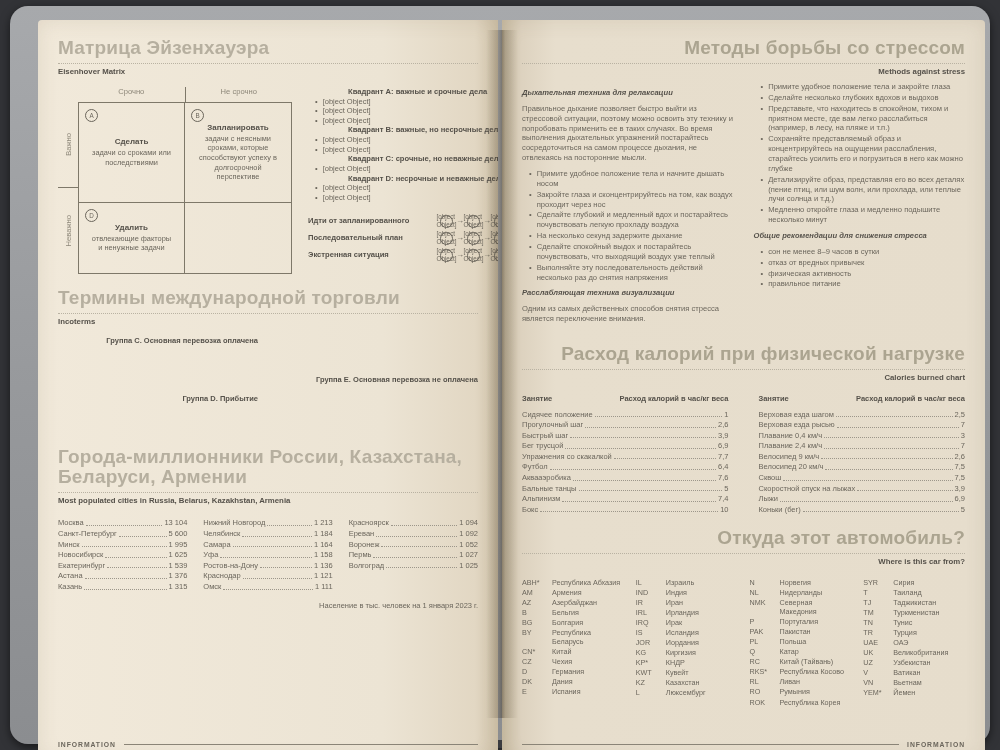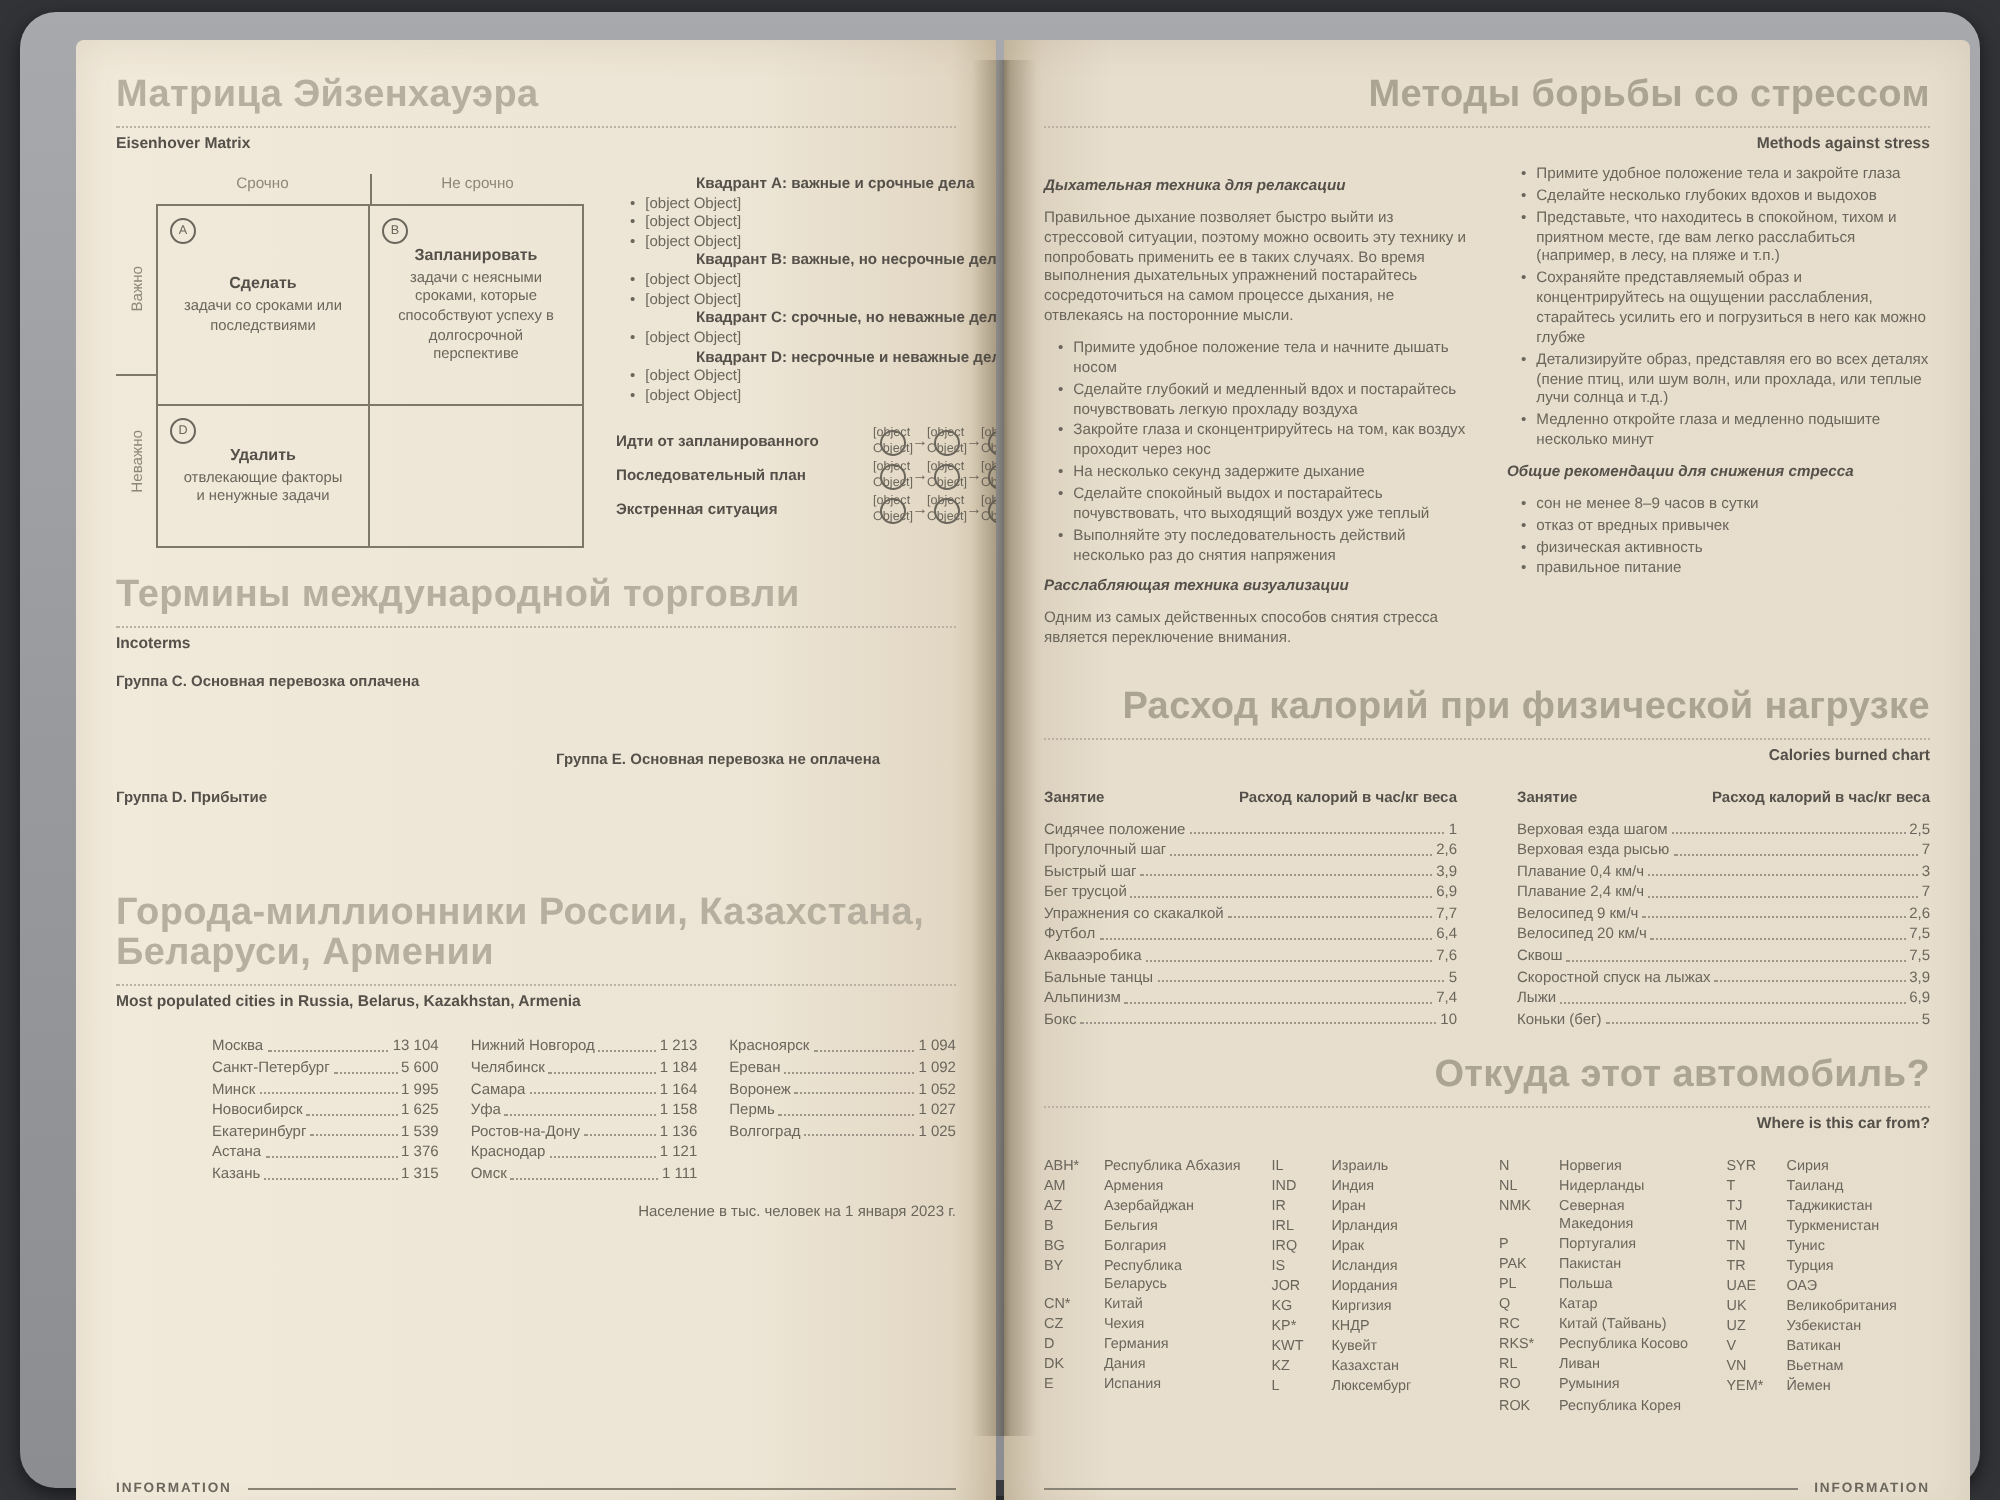--- a/index.html
+++ b/index.html
@@ -59,25 +59,25 @@
   .seq-row{display:flex;align-items:center;margin-bottom:4px;}
   .seq-label{width:132px;font-weight:700;color:#55514a;font-size:7.6px;}
   .seq-steps{display:inline-flex;align-items:center;}
   .seq-step{display:inline-flex;align-items:center;}
   .arr{margin:0 3px;color:#6b665c;font-size:8px;}
   .seq-step:last-child .arr{display:none;}
 
   .inc-cols{display:flex;gap:20px;margin-top:10px;}
   .inc-col{flex:1;font-size:7.5px;line-height:1.32;color:#6b665c;}
   .inc-group{margin-bottom:9px;}
-  .inc-gname{font-weight:700;color:#55514a;}
+  .inc-gname{font-weight:700;color:#55514a;text-align:right;}
   .inc-gname:empty{display:none;}
   .inc-code{color:#55514a;margin-right:2px;}
 
-  .city-cols{display:flex;gap:16px;margin-top:12px;margin-left:48px;}
+  .city-cols{display:flex;gap:16px;margin-top:12px;}
   .city-col{flex:1;}
   .lrow{display:flex;align-items:flex-end;font-size:7.5px;color:#6b665c;height:10.6px;}
   .lname{white-space:nowrap;}
   .leader{flex:1;border-bottom:1px dotted #9c968a;margin:0 2px 1.5px;}
   .lval{white-space:nowrap;}
   .cities-note{font-size:7.5px;color:#6b665c;text-align:right;margin-top:10px;}
 
   .stress-cols{display:flex;gap:20px;margin-top:6px;font-size:7.6px;line-height:1.3;color:#6b665c;}
   .stress-col{flex:1;}
   .s-h{font-weight:700;color:#55514a;margin:6px 0;font-style:italic;}
@@ -415,22 +415,22 @@
         <div class="sec-title ta-r">Методы борьбы со стрессом</div>
         <div class="sec-rule"></div>
         <div class="sec-sub ta-r">Methods against stress</div>
 
         <div class="stress-cols">
           <div class="stress-col">
             <div class="s-h">Дыхательная техника для релаксации</div>
             <div class="s-p">Правильное дыхание позволяет быстро выйти из стрессовой ситуации, поэтому можно освоить эту технику и попробовать применить ее в таких случаях. Во время выполнения дыхательных упражнений постарайтесь сосредоточиться на самом процессе дыхания, не отвлекаясь на посторонние мысли.</div>
             <div>
                 <div class="bullet">Примите удобное положение тела и начните дышать носом</div>
+                <div class="bullet">Закройте глаза и сконцентрируйтесь на том, как воздух проходит через нос</div>
                 <div class="bullet">Сделайте глубокий и медленный вдох и постарайтесь почувствовать легкую прохладу воздуха</div>
-                <div class="bullet">Закройте глаза и сконцентрируйтесь на том, как воздух проходит через нос</div>
                 <div class="bullet">На несколько секунд задержите дыхание</div>
                 <div class="bullet">Сделайте спокойный выдох и постарайтесь почувствовать, что выходящий воздух уже теплый</div>
                 <div class="bullet">Выполняйте эту последовательность действий несколько раз до снятия напряжения</div>
               </div>
             <div class="s-h">Расслабляющая техника визуализации</div>
             <div class="s-p">Одним из самых действенных способов снятия стресса является переключение внимания.</div>
           </div>
           <div class="stress-col">
             <div>
                 <div class="bullet">Примите удобное положение тела и закройте глаза</div>

